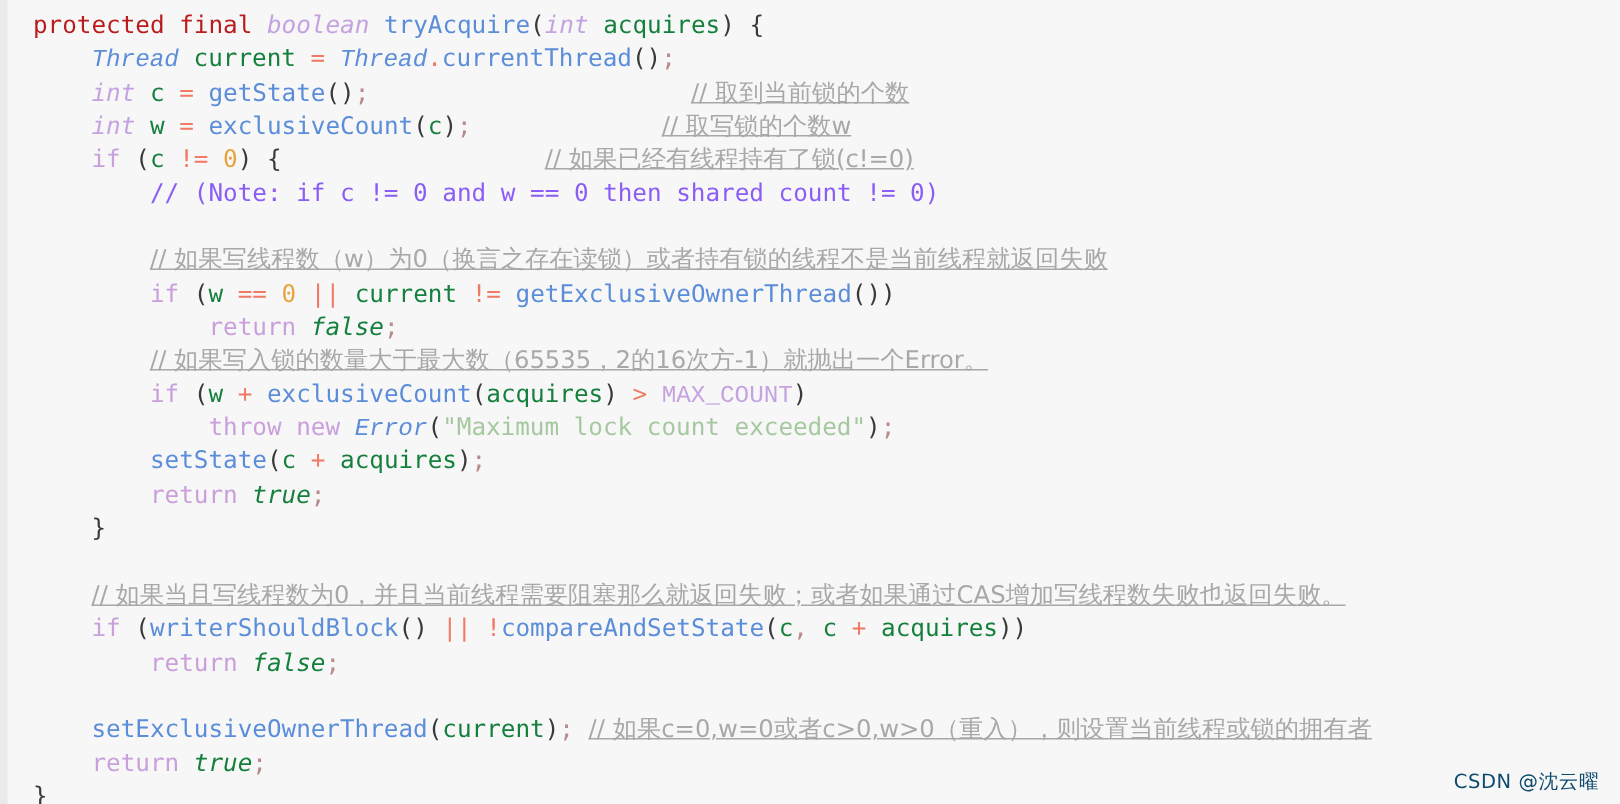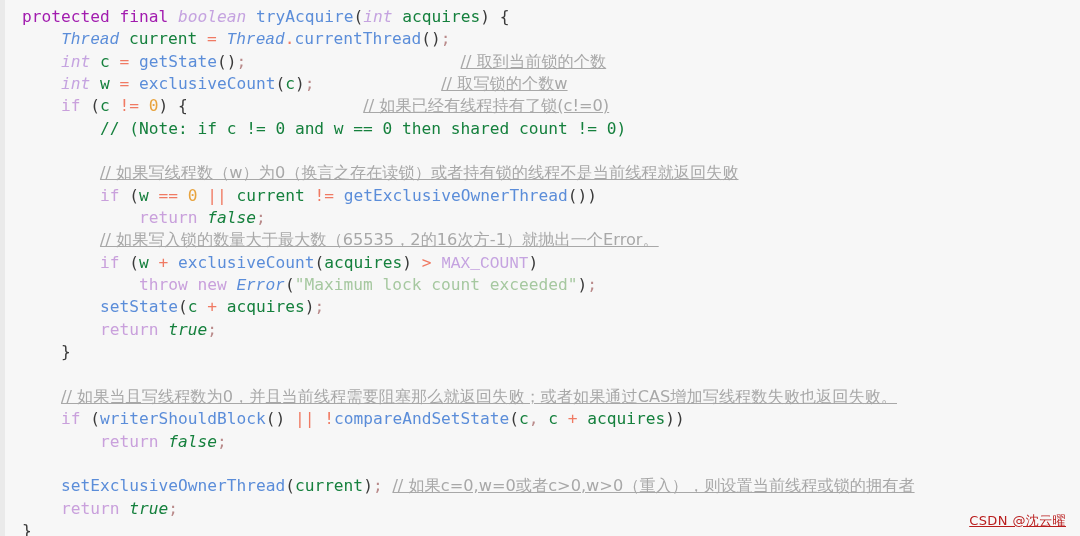--- a/index.html
+++ b/index.html
@@ -47,46 +47,45 @@
   }
 
   .ln {
     display: block;
     height: 22.35px;
     padding-left: 22px;
     white-space: pre;
   }
 
   
-  .kw       { color: #a21caf; }              
+  .kw       { color: #b91c1c; }              
   .kw2      { color: #c9a0dc; }              
   .type     { color: #c5a3e0; font-style: italic; }  
   .cls      { color: #5b8dd9; font-style: italic; font-family: Liberation Mono, monospace; }  
   .fn       { color: #5b8dd9; }              
   .plain    { color: #15803d; }              
   .op       { color: #f07a63; }              
   .num      { color: #e8a33d; }              
   .bool     { color: #15803d; font-style: italic; }  
   .str      { color: #a6c8a0; }              
   .punct    { color: #3a3a3a; }              
   .semi     { color: #b98a8a; }              
-  .cmt      { color: #15803d; }              
+  .cmt      { color: #8b5cf6; }              
   .cmt-cn   { color: #a8a8a8; font-family: "DejaVu Sans", "Liberation Sans", sans-serif; text-decoration: underline; }
   .const    { color: #c5a3e0; font-family: Liberation Mono, monospace; }              
 
   #watermark {
     position: absolute;
     right: 14px;
     bottom: 6px;
     font-family: "DejaVu Sans", "Liberation Sans", sans-serif;
     font-size: 13px;
-    color: #b91c1c;
+    color: #0c4a6e;
     letter-spacing: 0.4px;
     white-space: pre;
-    text-decoration: underline;
   }
 </style>
 </head>
 <body>
 
 <div id="code-viewer">
 
   <div id="gutter-edge"></div>
 
   <pre id="code-block"><span class="ln"><span class="kw">protected</span> <span class="kw">final</span> <span class="type">boolean</span> <span class="fn">tryAcquire</span><span class="punct">(</span><span class="type">int</span> <span class="plain">acquires</span><span class="punct">)</span> <span class="punct">{</span></span><span class="ln">    <span class="cls">Thread</span> <span class="plain">current</span> <span class="op">=</span> <span class="cls">Thread</span><span class="op">.</span><span class="fn">currentThread</span><span class="punct">()</span><span class="semi">;</span></span><span class="ln">    <span class="type">int</span> <span class="plain">c</span> <span class="op">=</span> <span class="fn">getState</span><span class="punct">()</span><span class="semi">;</span>                      <span class="cmt-cn">// 取到当前锁的个数</span></span><span class="ln">    <span class="type">int</span> <span class="plain">w</span> <span class="op">=</span> <span class="fn">exclusiveCount</span><span class="punct">(</span><span class="plain">c</span><span class="punct">)</span><span class="semi">;</span>             <span class="cmt-cn">// 取写锁的个数w</span></span><span class="ln">    <span class="kw2">if</span> <span class="punct">(</span><span class="plain">c</span> <span class="op">!=</span> <span class="num">0</span><span class="punct">)</span> <span class="punct">{</span>                  <span class="cmt-cn">// 如果已经有线程持有了锁(c!=0)</span></span><span class="ln">        <span class="cmt">// (Note: if c != 0 and w == 0 then shared count != 0)</span></span><span class="ln"><span></span></span><span class="ln">        <span class="cmt-cn">// 如果写线程数（w）为0（换言之存在读锁）或者持有锁的线程不是当前线程就返回失败</span></span><span class="ln">        <span class="kw2">if</span> <span class="punct">(</span><span class="plain">w</span> <span class="op">==</span> <span class="num">0</span> <span class="op">||</span> <span class="plain">current</span> <span class="op">!=</span> <span class="fn">getExclusiveOwnerThread</span><span class="punct">()</span><span class="punct">)</span></span><span class="ln">            <span class="kw2">return</span> <span class="bool">false</span><span class="semi">;</span></span><span class="ln">        <span class="cmt-cn">// 如果写入锁的数量大于最大数（65535，2的16次方-1）就抛出一个Error。</span></span><span class="ln">        <span class="kw2">if</span> <span class="punct">(</span><span class="plain">w</span> <span class="op">+</span> <span class="fn">exclusiveCount</span><span class="punct">(</span><span class="plain">acquires</span><span class="punct">)</span> <span class="op">&gt;</span> <span class="const">MAX_COUNT</span><span class="punct">)</span></span><span class="ln">            <span class="kw2">throw</span> <span class="kw2">new</span> <span class="cls">Error</span><span class="punct">(</span><span class="str">"Maximum lock count exceeded"</span><span class="punct">)</span><span class="semi">;</span></span><span class="ln">        <span class="fn">setState</span><span class="punct">(</span><span class="plain">c</span> <span class="op">+</span> <span class="plain">acquires</span><span class="punct">)</span><span class="semi">;</span></span><span class="ln">        <span class="kw2">return</span> <span class="bool">true</span><span class="semi">;</span></span><span class="ln">    <span class="punct">}</span></span><span class="ln"><span></span></span><span class="ln">    <span class="cmt-cn">// 如果当且写线程数为0，并且当前线程需要阻塞那么就返回失败；或者如果通过CAS增加写线程数失败也返回失败。</span></span><span class="ln">    <span class="kw2">if</span> <span class="punct">(</span><span class="fn">writerShouldBlock</span><span class="punct">()</span> <span class="op">||</span> <span class="op">!</span><span class="fn">compareAndSetState</span><span class="punct">(</span><span class="plain">c</span><span class="semi">,</span> <span class="plain">c</span> <span class="op">+</span> <span class="plain">acquires</span><span class="punct">)</span><span class="punct">)</span></span><span class="ln">        <span class="kw2">return</span> <span class="bool">false</span><span class="semi">;</span></span><span class="ln"><span></span></span><span class="ln">    <span class="fn">setExclusiveOwnerThread</span><span class="punct">(</span><span class="plain">current</span><span class="punct">)</span><span class="semi">;</span> <span class="cmt-cn">// 如果c=0,w=0或者c&gt;0,w&gt;0（重入），则设置当前线程或锁的拥有者</span></span><span class="ln">    <span class="kw2">return</span> <span class="bool">true</span><span class="semi">;</span></span><span class="ln"><span class="punct">}</span></span></pre>

